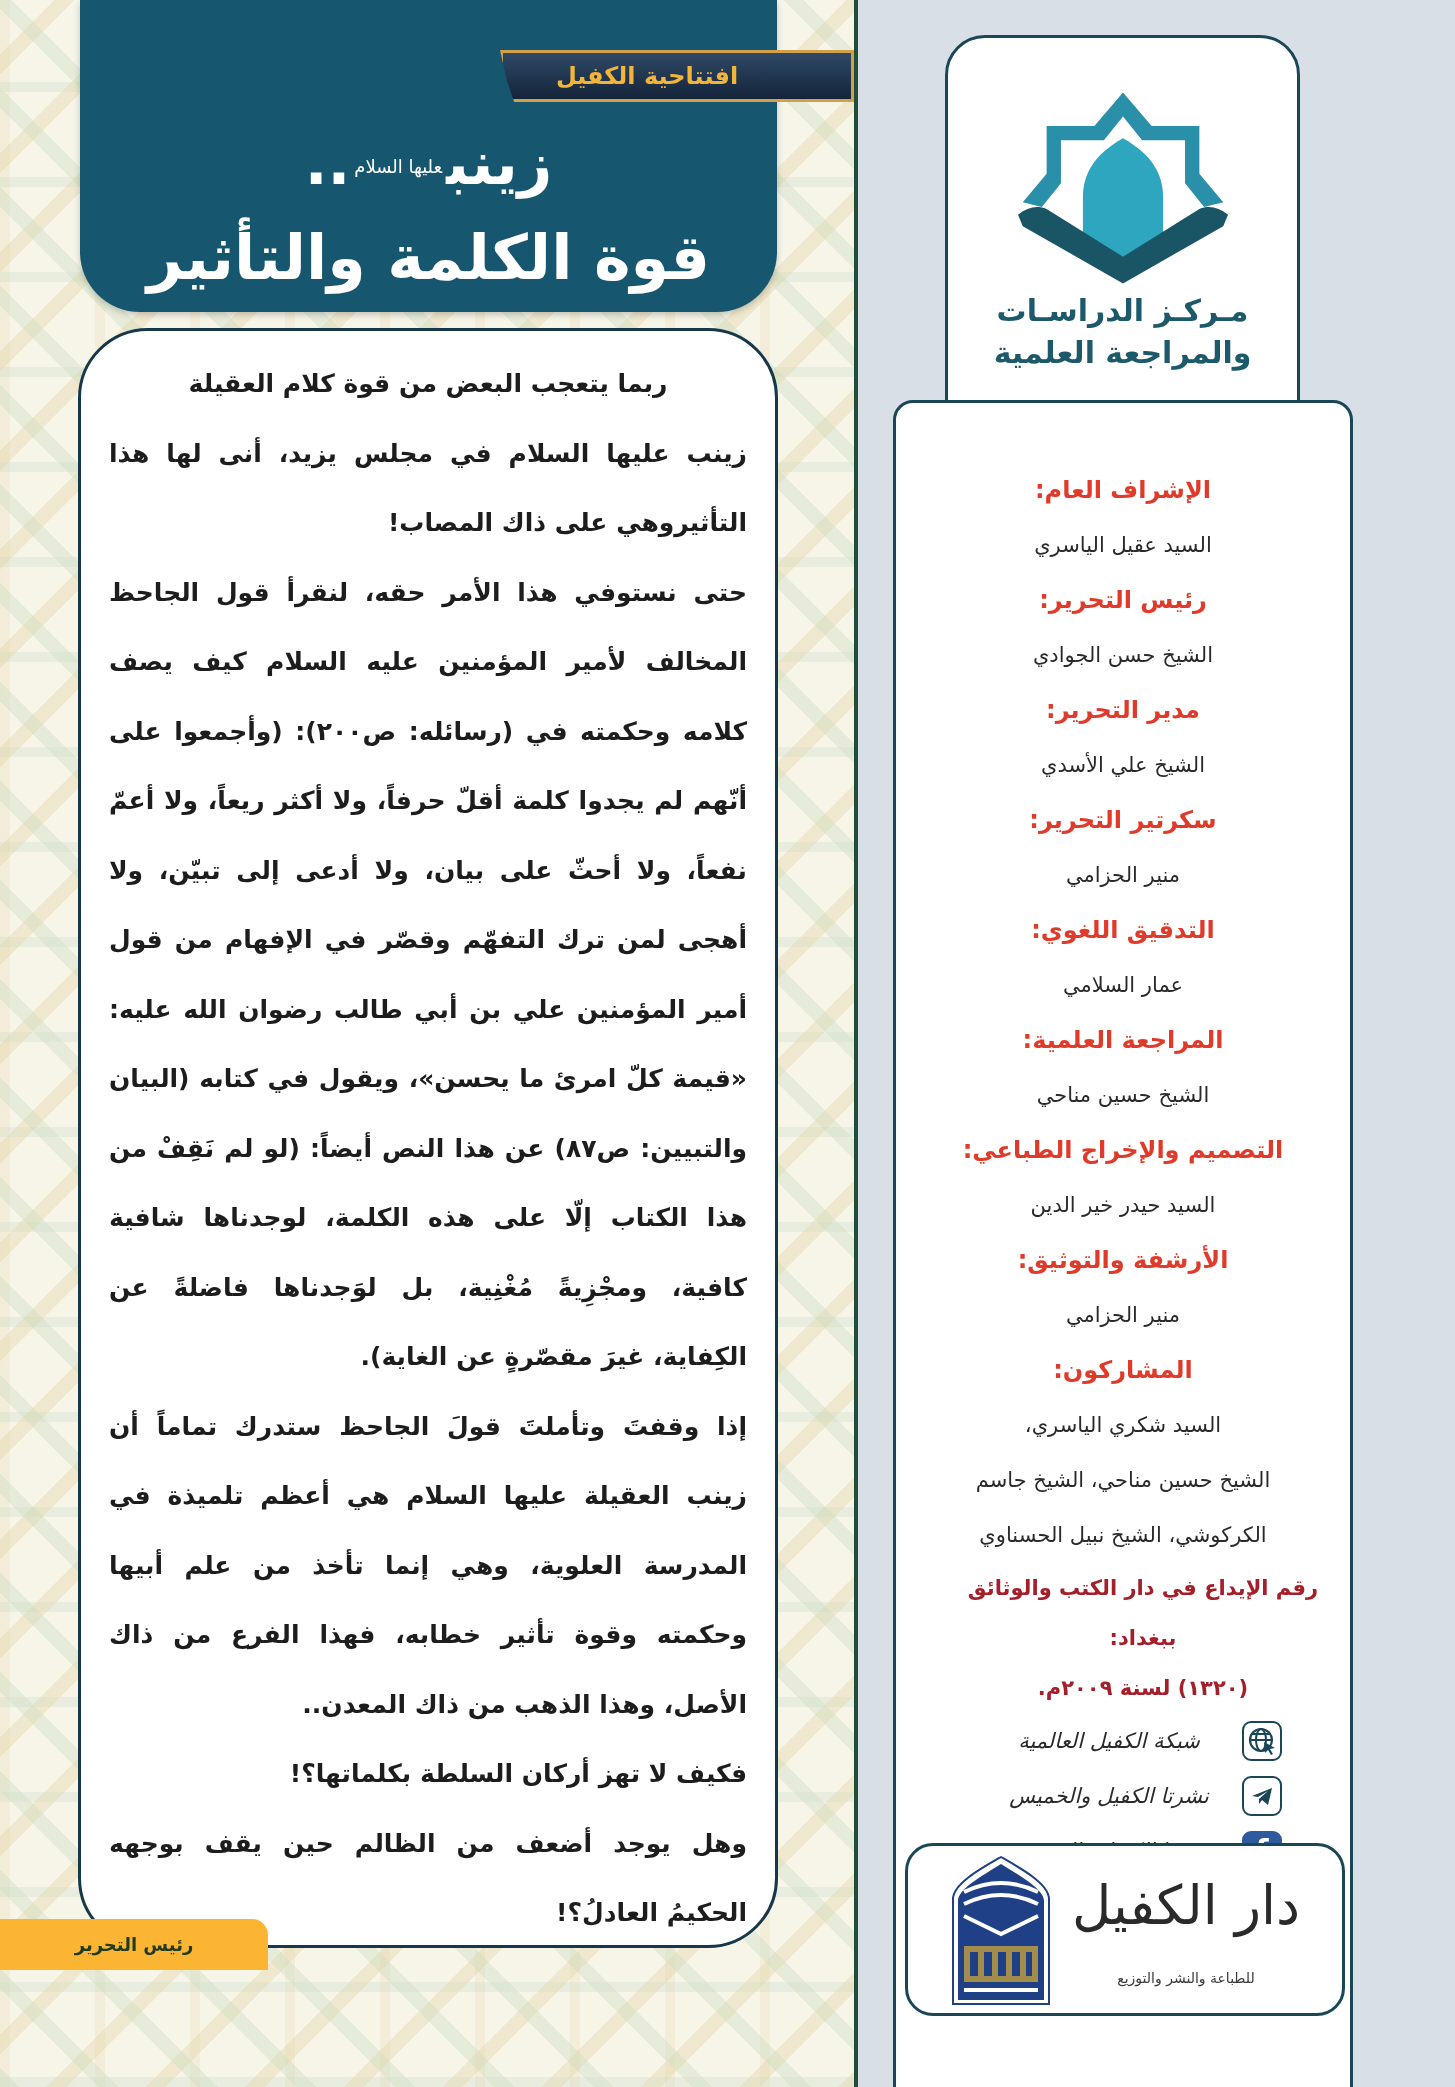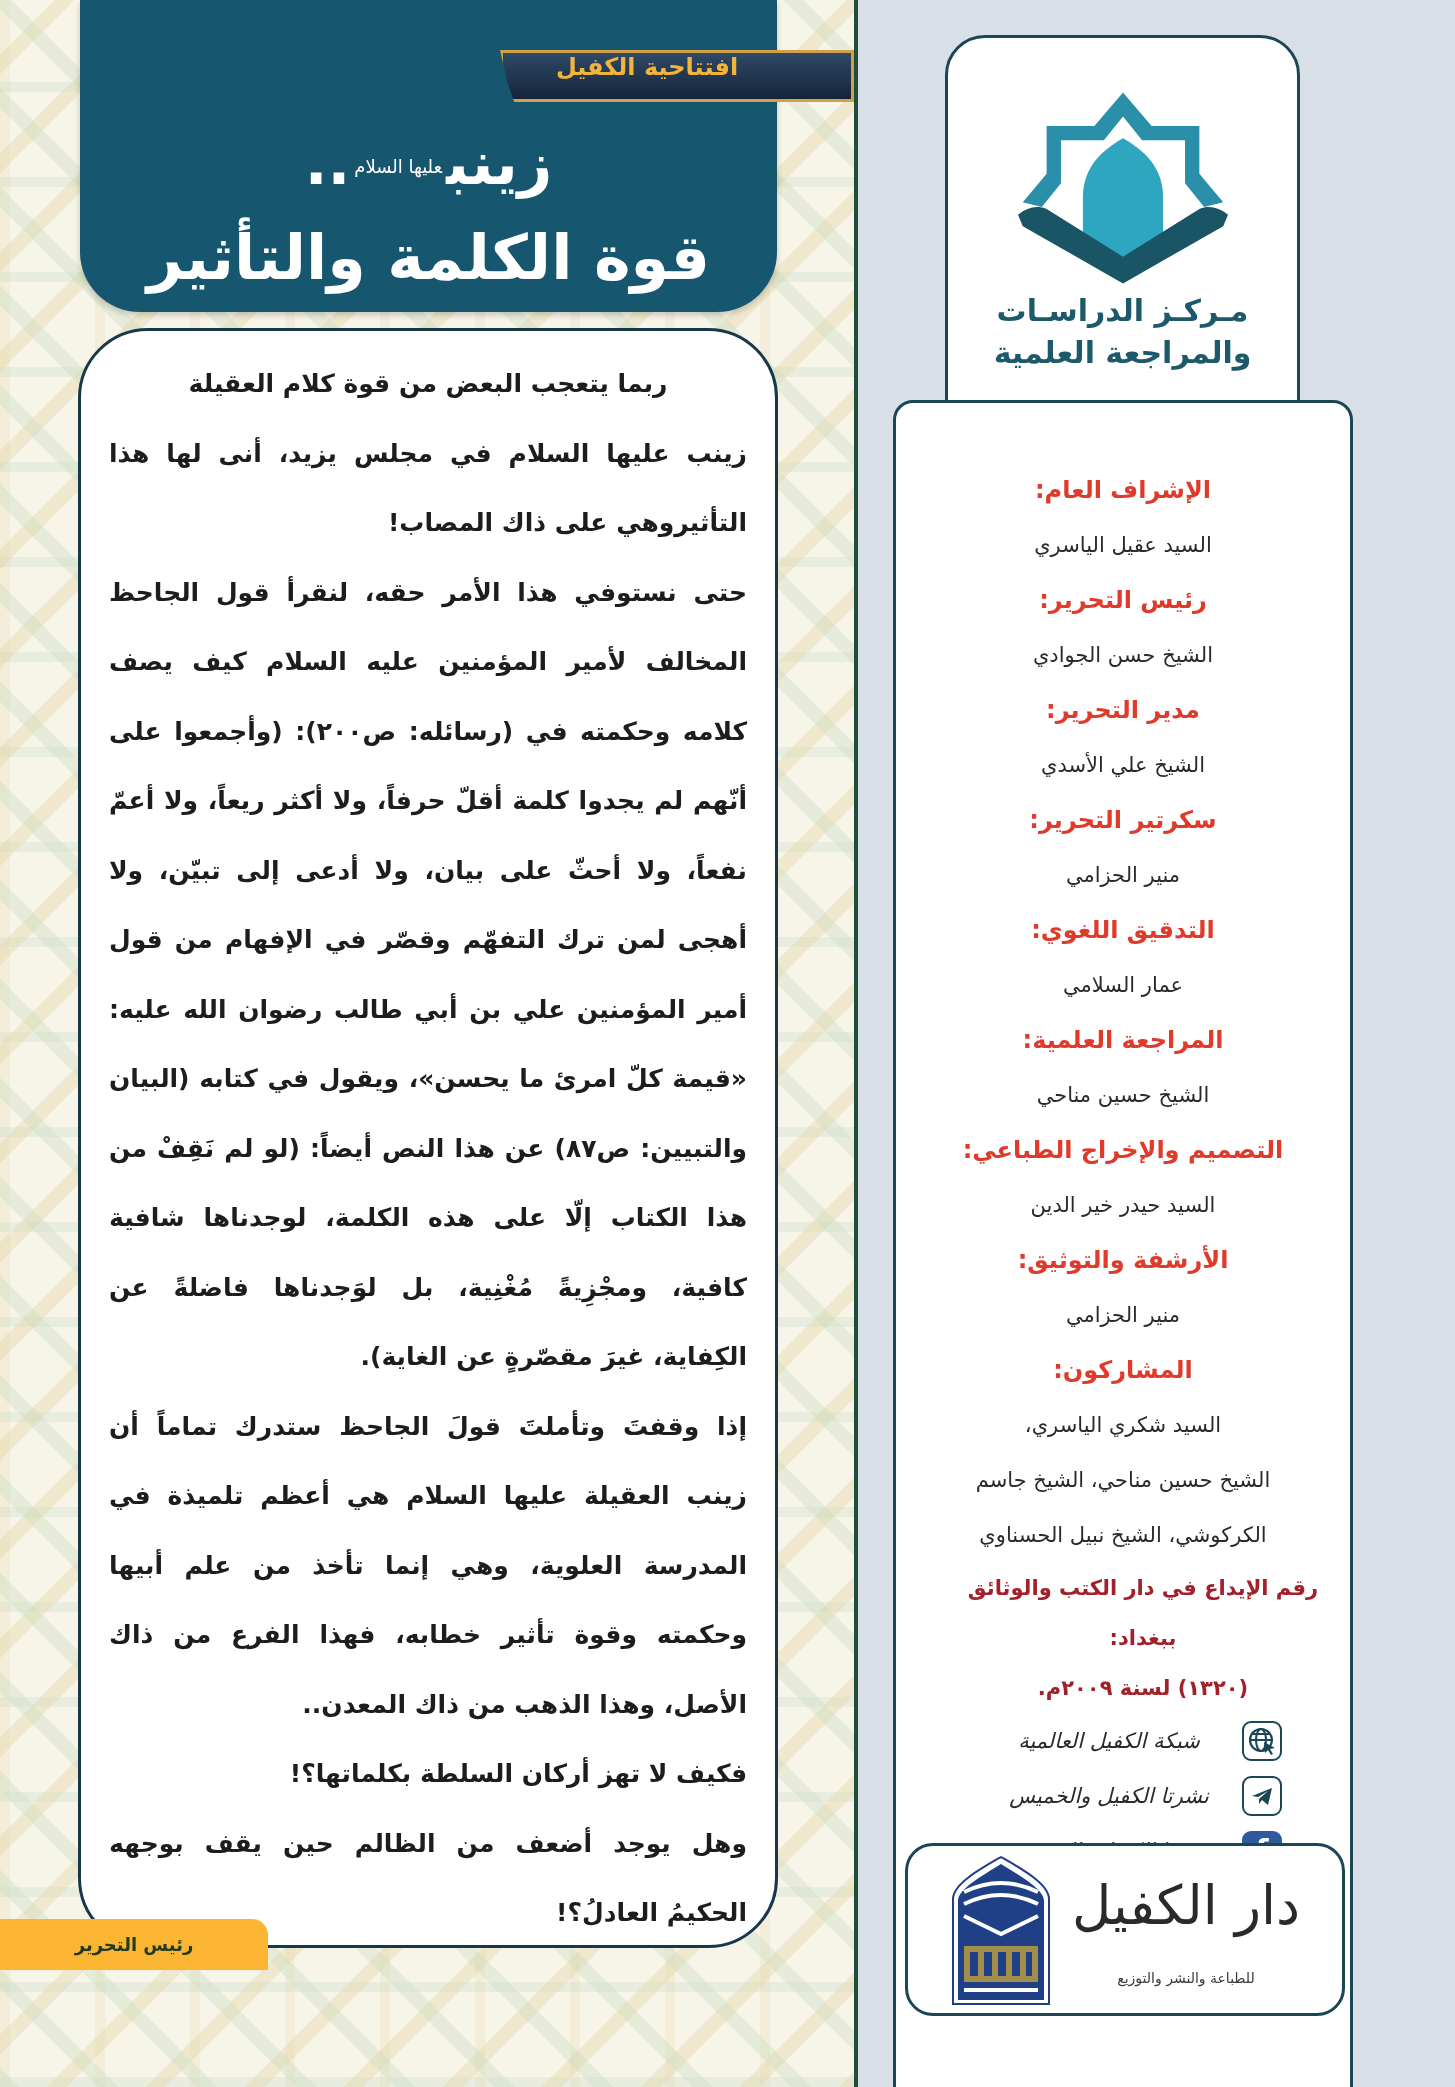--- a/index.html
+++ b/index.html
@@ -30,21 +30,21 @@
     background: #17566f;
     border-radius: 0 0 60px 60px;
     box-shadow: 0 3px 6px rgba(0,0,0,0.2);
   }
   .ribbon {
     position: absolute; left: 500px; top: 50px; width: 354px; height: 52px;
     background: linear-gradient(180deg, #2f4966 0%, #14243a 100%);
     border: 3px solid #d2a04a;
     border-left-width: 3px;
     clip-path: polygon(0 0, 100% 0, 100% 100%, 4% 100%, 2% 60%);
-    display: flex; align-items: flex-start; justify-content: center;
+    display: flex; align-items: center; justify-content: center;
     padding-right: 60px;
   }
   .ribbon-text {
     color: #f2b53a; font-weight: bold; font-size: 24px;
     font-family: "DejaVu Sans", sans-serif;
   }
   .title {
     position: absolute; left: 80px; width: 697px; text-align: center;
     color: #ffffff; font-weight: bold;
     font-family: "DejaVu Sans", sans-serif;

